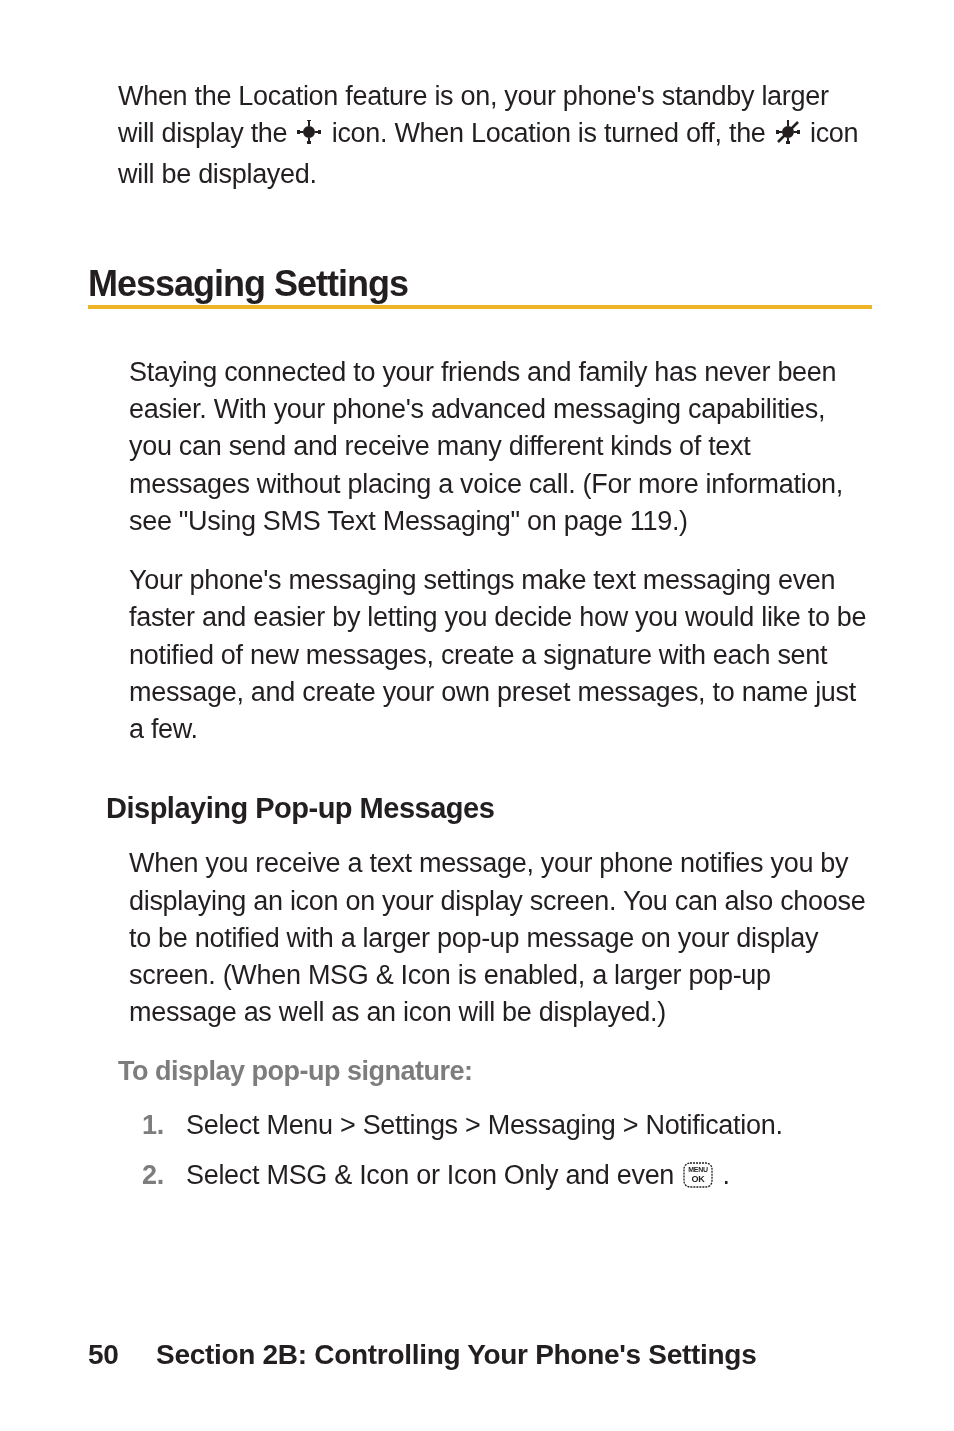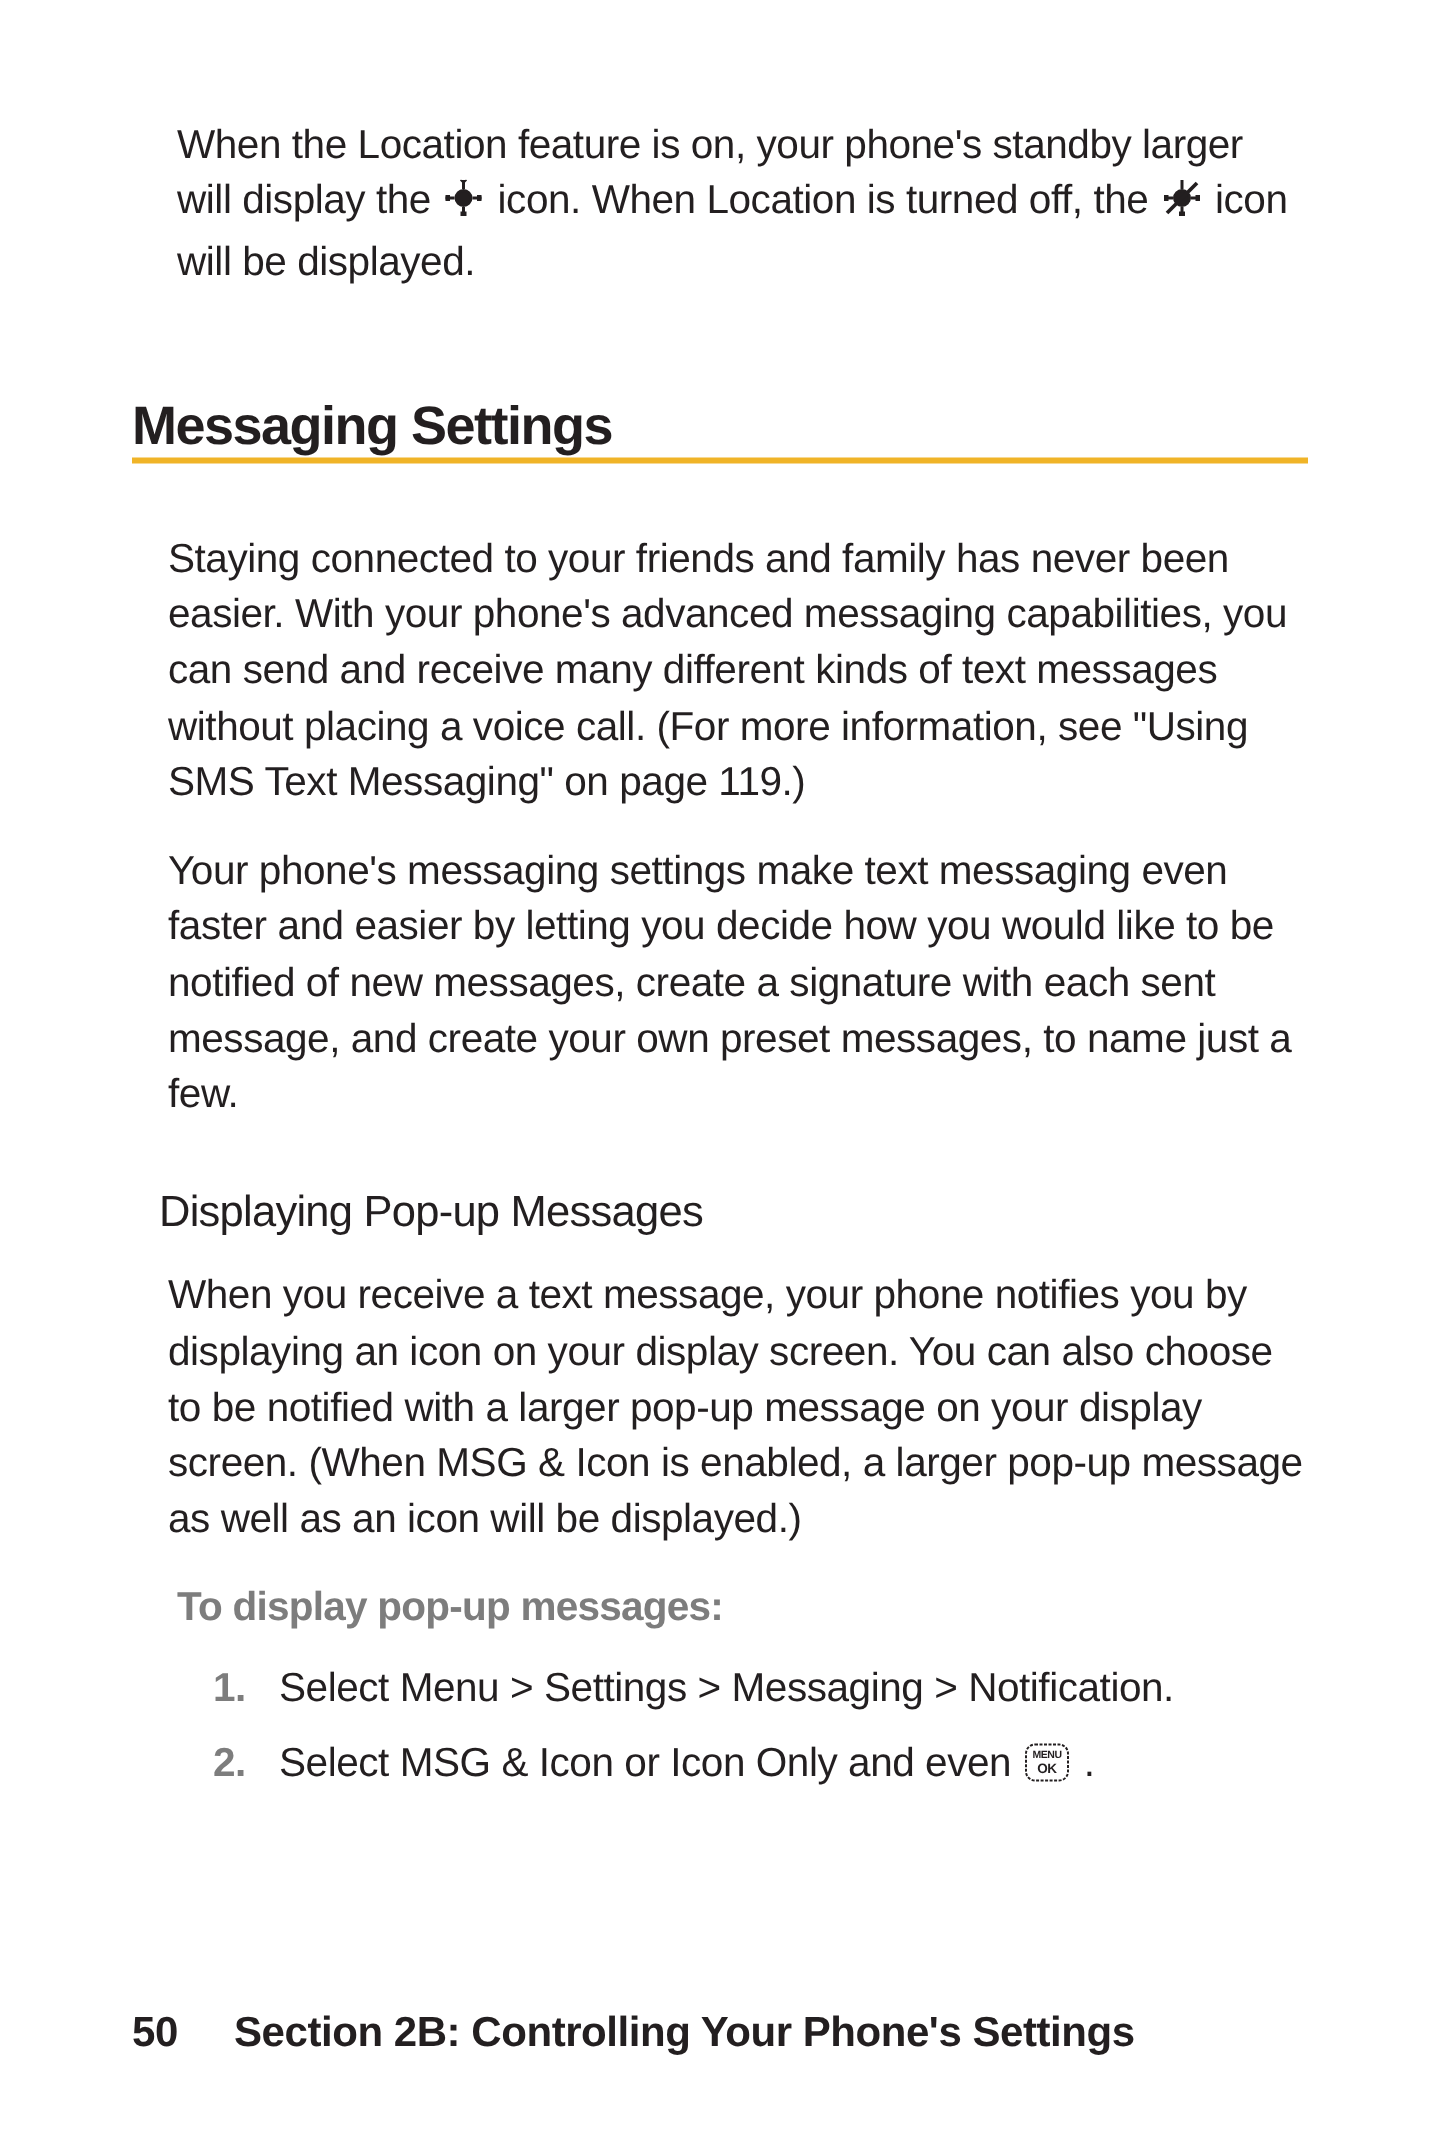--- a/index.html
+++ b/index.html
@@ -31,26 +31,26 @@
     margin-bottom: 0;
   }
   .heading-underline {
     height: 4px;
     background: #f0b428;
     margin-bottom: 45px;
   }
   .body-para {
     font-size: 27px;
     line-height: 1.38;
-    margin-left: 24px;
+    margin-left: 41px;
     margin-bottom: 22px;
   }
   h2.subheading {
     font-size: 29px;
-    font-weight: 400;
+    font-weight: 700;
     margin-left: 18px;
     margin-top: 44px;
     margin-bottom: 20px;
     letter-spacing: -0.5px;
   }
   .action-label {
     font-size: 27px;
     font-weight: 700;
     color: #7d7d7d;
     margin-left: 30px;
@@ -137,21 +137,21 @@
 <p class="body-para">Staying connected to your friends and family has never been easier. With your phone's advanced messaging capabilities, you can send and receive many different kinds of text messages without placing a voice call. (For more information, see "Using SMS Text Messaging" on page 119.)</p>
 
 <p class="body-para">Your phone's messaging settings make text messaging even faster and easier by letting you decide how you would like to be notified of new messages, create a signature with each sent message, and create your own preset messages, to name just a few.</p>
 
 <h2 class="subheading">Displaying Pop-up Messages</h2>
 
 <p class="body-para">
   <span>When you receive a text message, your phone notifies you by displaying an icon on your display screen. You can also choose to be notified with a larger pop-up message on your display screen. (When </span><span class="bold">MSG &amp; Icon</span><span> is enabled, a larger pop-up message as well as an icon will be displayed.)</span>
 </p>
 
-<p class="action-label">To display pop-up messages:</p>
+<p class="action-label">To display pop-up signature:</p>
 
 <ol class="steps">
   <li>
     <span class="num">1.</span>
     <span>Select </span><span class="bold">Menu &gt; Settings &gt; Messaging &gt; Notification</span><span>.</span>
   </li>
   <li>
     <span class="num">2.</span>
     <span>Select </span><span class="bold">MSG &amp; Icon</span><span> or </span><span class="bold">Icon Only</span><span> and even </span><span class="ok-key">
       <svg width="30" height="26" viewBox="0 0 30 26">

